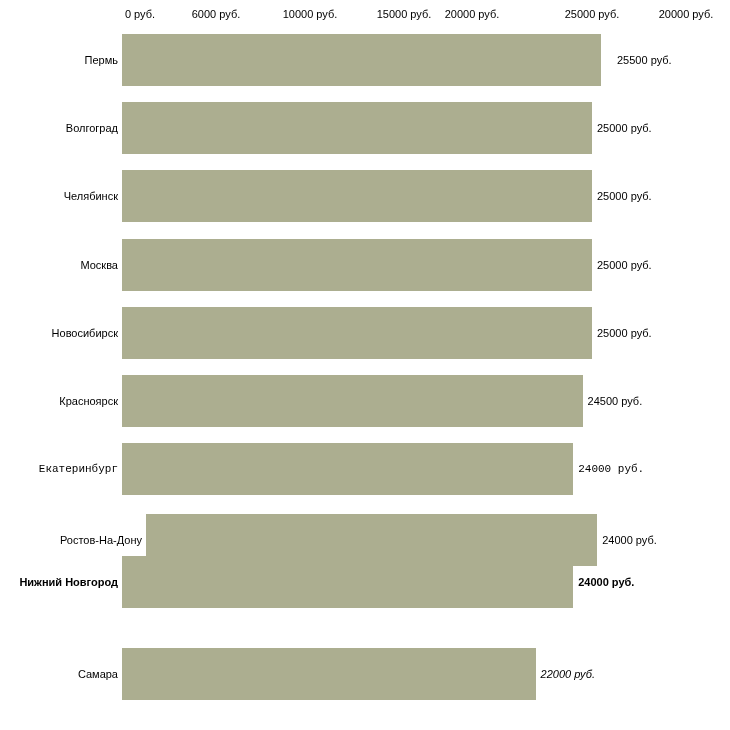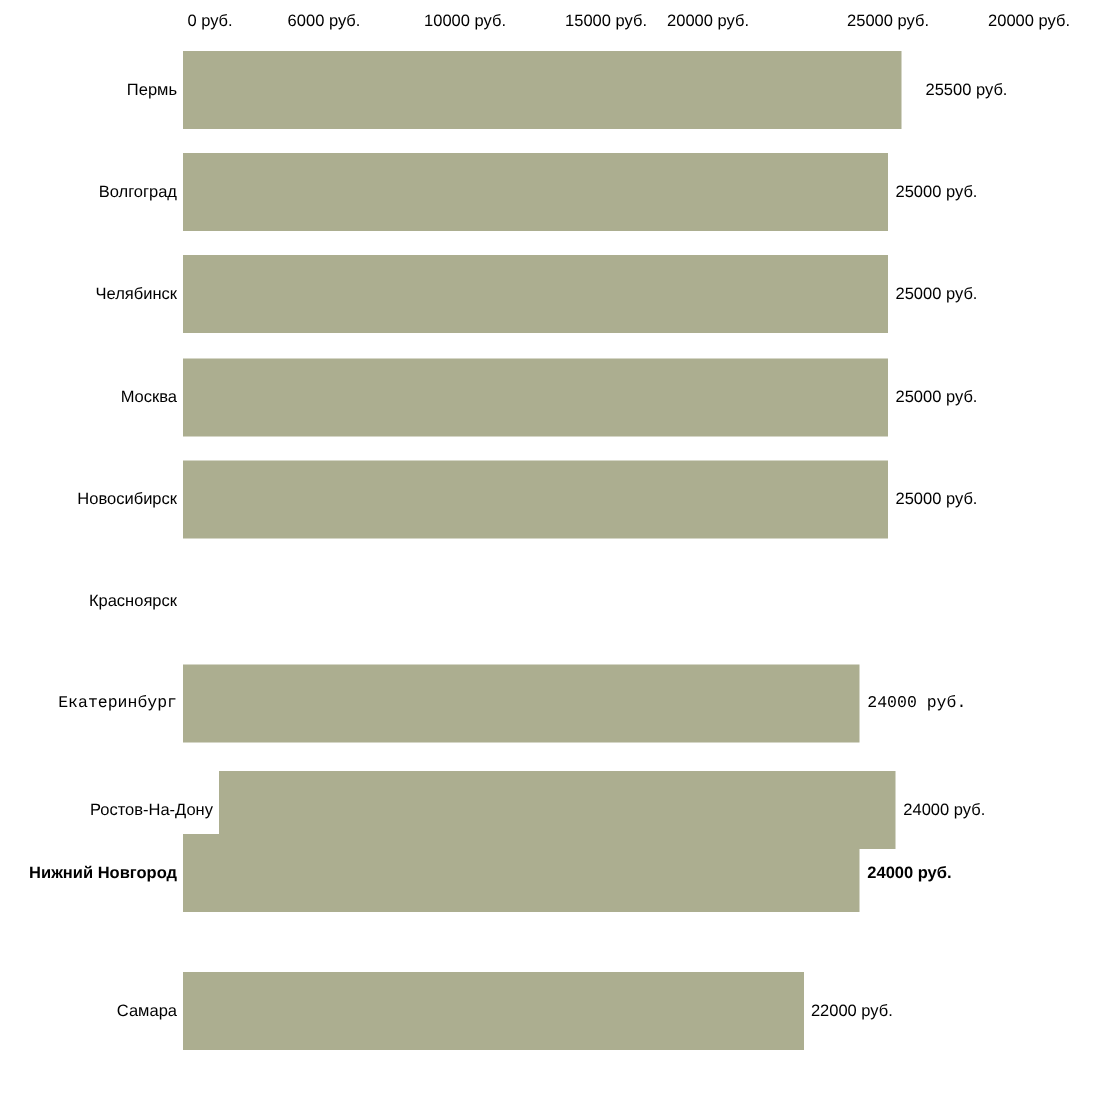--- a/index.html
+++ b/index.html
@@ -125,20 +125,24 @@
       </div>
       <div class="row" style="top: 272.8px; height: 68.2px;">
         <div class="row-label">Новосибирск</div>
         <div class="bar-track" style="top: 8.1px; height: 52px;">
           <div class="bar" style="width: 470px; background: rgb(172, 174, 144);"></div>
           <div class="bar-value" style="left: 470px;">25000 руб.</div>
         </div>
       </div>
       <div class="row" style="top: 341px; height: 68.2px;">
         <div class="row-label">Красноярск</div>
+        <div class="bar-track" style="top: 8.1px; height: 52px;">
+          <div class="bar" style="width: 460.6px; background: rgb(172, 174, 144);"></div>
+          <div class="bar-value" style="left: 460.6px;">24500 руб.</div>
+        </div>
       </div>
       <div class="row" style="top: 409.2px; height: 68.2px; font-family: Liberation Mono, monospace;">
         <div class="row-label">Екатеринбург</div>
         <div class="bar-track" style="top: 8.1px; height: 52px;">
           <div class="bar" style="width: 451.2px; background: rgb(172, 174, 144);"></div>
           <div class="bar-value" style="left: 451.2px;">24000 руб.</div>
         </div>
       </div>
       <div class="row" style="top: 480px; height: 68.2px; margin-left: 24px;">
         <div class="row-label">Ростов-На-Дону</div>
@@ -151,17 +155,17 @@
         <div class="row-label">Нижний Новгород</div>
         <div class="bar-track" style="top: 8.1px; height: 52px;">
           <div class="bar" style="width: 451.2px; background: rgb(172, 174, 144);"></div>
           <div class="bar-value" style="left: 451.2px;">24000 руб.</div>
         </div>
       </div>
       <div class="row" style="top: 613.8px; height: 68.2px;">
         <div class="row-label">Самара</div>
         <div class="bar-track" style="top: 8.1px; height: 52px;">
           <div class="bar" style="width: 413.6px; background: rgb(172, 174, 144);"></div>
-          <div class="bar-value" style="left: 413.6px;">22000 руб.</div>
+          <div class="bar-value" style="left: 413.6px; font-style: italic;">22000 руб.</div>
         </div>
       </div>
     </div>
 </div>
 
 </body></html>

